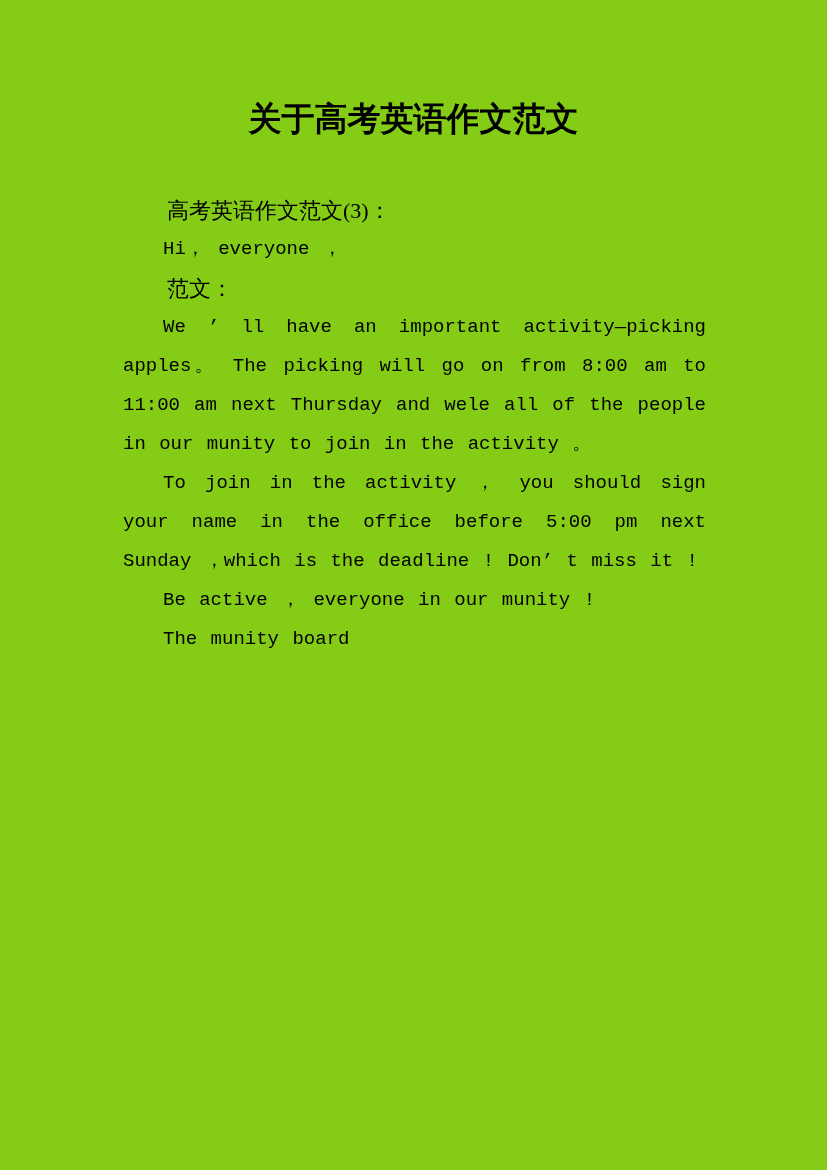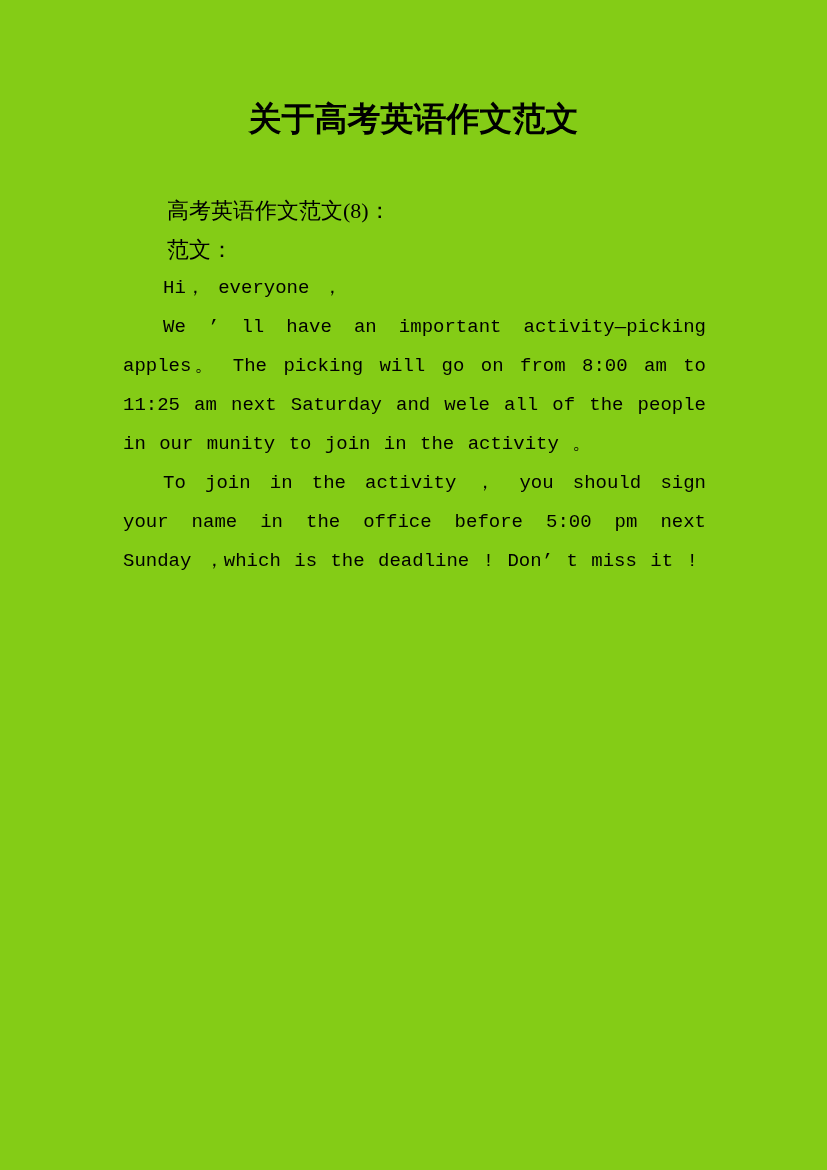--- a/index.html
+++ b/index.html
@@ -48,19 +48,21 @@
     font-size: 19px;
     text-indent: 40px;
   }
 </style>
 </head>
 <body>
 
 <div class="page">
   <h1 class="doc-title">关于高考英语作文范文</h1>
   <div class="content">
-      <p class="para zh">高考英语作文范文(8)：</p>
+      <p class="para zh">高考英语作文范文(3)：</p>
+      <p class="para en">Hi， everyone ，</p>
       <p class="para zh">范文：</p>
-      <p class="para en">Hi， everyone ，</p>
-      <p class="para en">We ’ ll have an important activity—picking apples。 The picking will go on from 8:00 am to 11:25 am next Saturday and wele all of the people in our munity to join in the activity 。</p>
+      <p class="para en">We ’ ll have an important activity—picking apples。 The picking will go on from 8:00 am to 11:00 am next Thursday and wele all of the people in our munity to join in the activity 。</p>
       <p class="para en">To join in the activity ， you should sign your name in the office before 5:00 pm next Sunday ，which is the deadline ! Don’ t miss it !</p>
+      <p class="para en">Be active ， everyone in our munity !</p>
+      <p class="para en">The munity board</p>
     </div>
 </div>
 
 </body></html>

